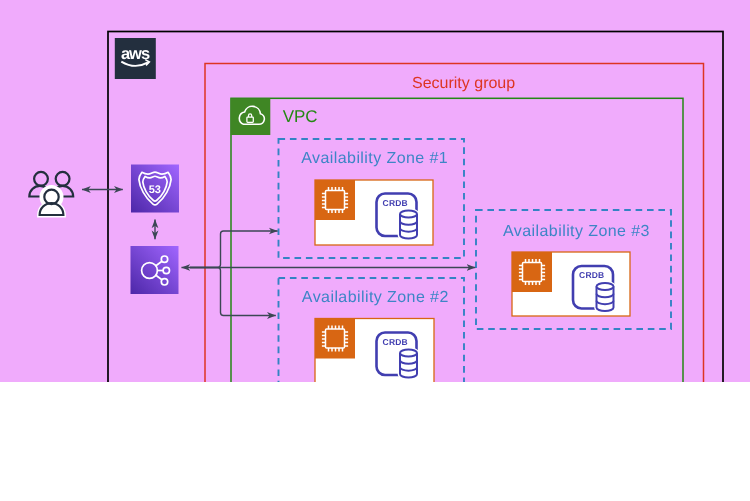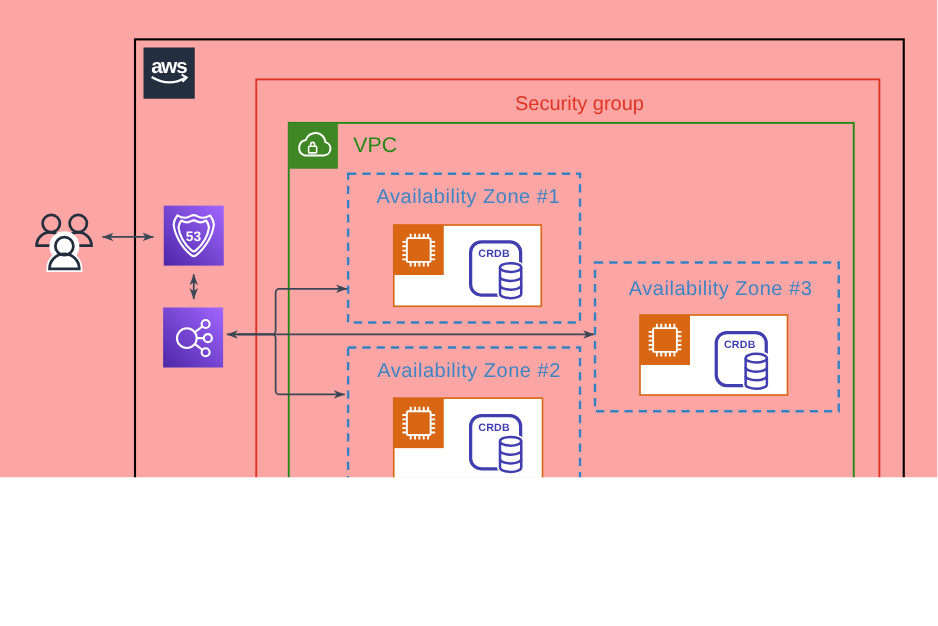--- a/index.html
+++ b/index.html
@@ -1,16 +1,16 @@
 <!DOCTYPE html>
 <html><head>
 <meta charset="utf-8">
 <style>
   html,body{margin:0;padding:0;background:#ffffff;}
-  #stage{position:relative;width:750px;height:382px;background:#fca5a5;overflow:hidden;filter:opacity(0.999);}
+  #stage{position:relative;width:750px;height:382px;background:#f0abfc;overflow:hidden;filter:opacity(0.999);}
   svg text{font-family:"Liberation Sans",sans-serif;text-rendering:geometricPrecision;opacity:0.999;}
 </style>
 </head>
 <body>
 <div id="stage">
 <svg width="750" height="501" viewBox="0 0 750 501" xmlns="http://www.w3.org/2000/svg">
   <defs>
     <linearGradient id="purp" x1="0" y1="1" x2="1" y2="0">
       <stop offset="0" stop-color="#4D27A8"></stop>
       <stop offset="1" stop-color="#A166FF"></stop>

